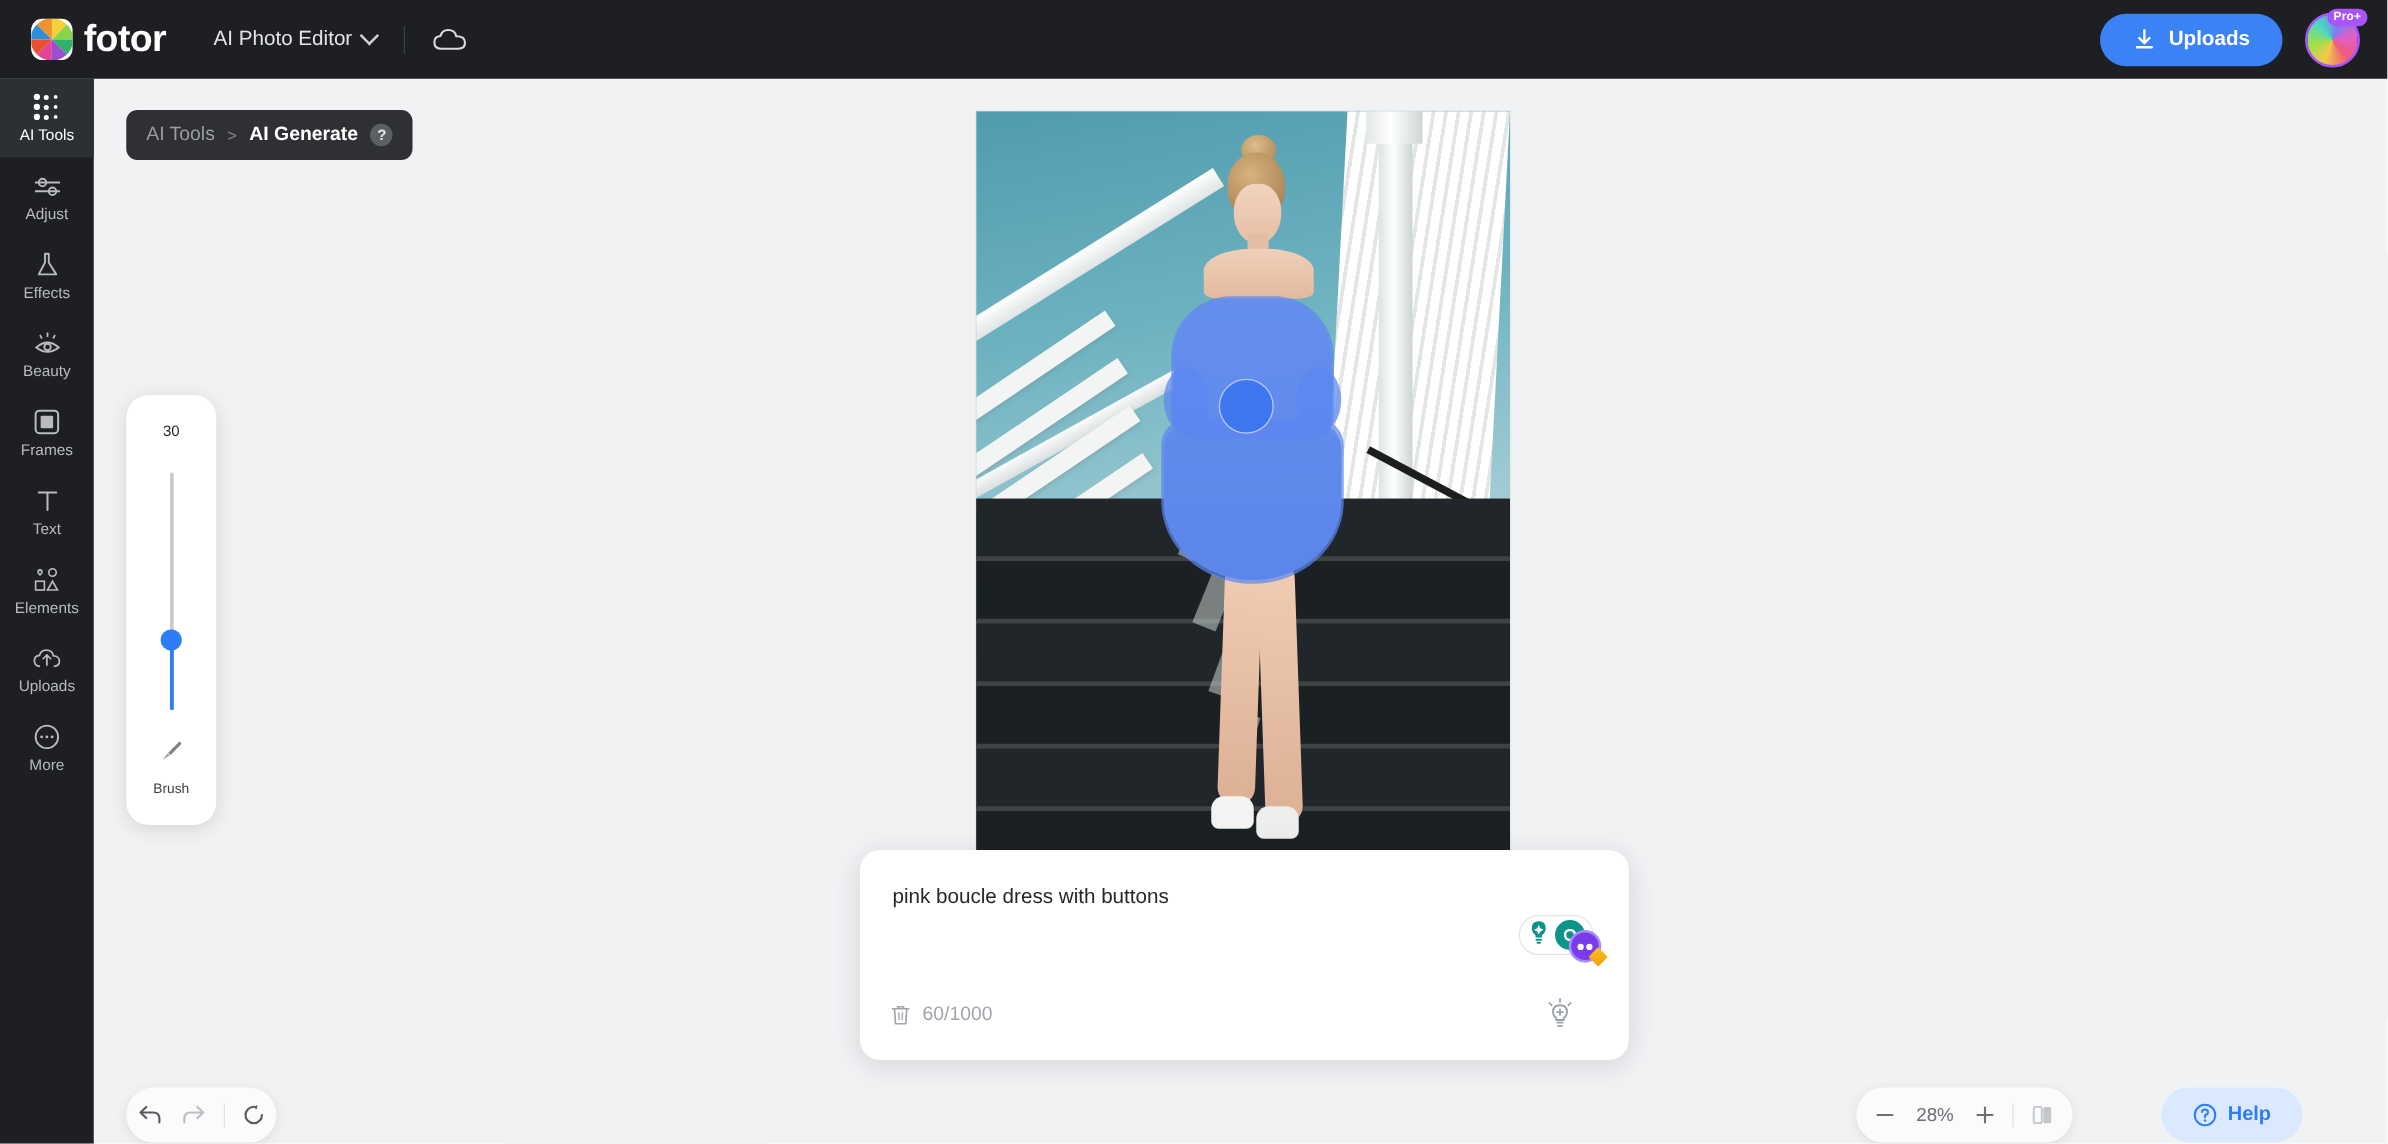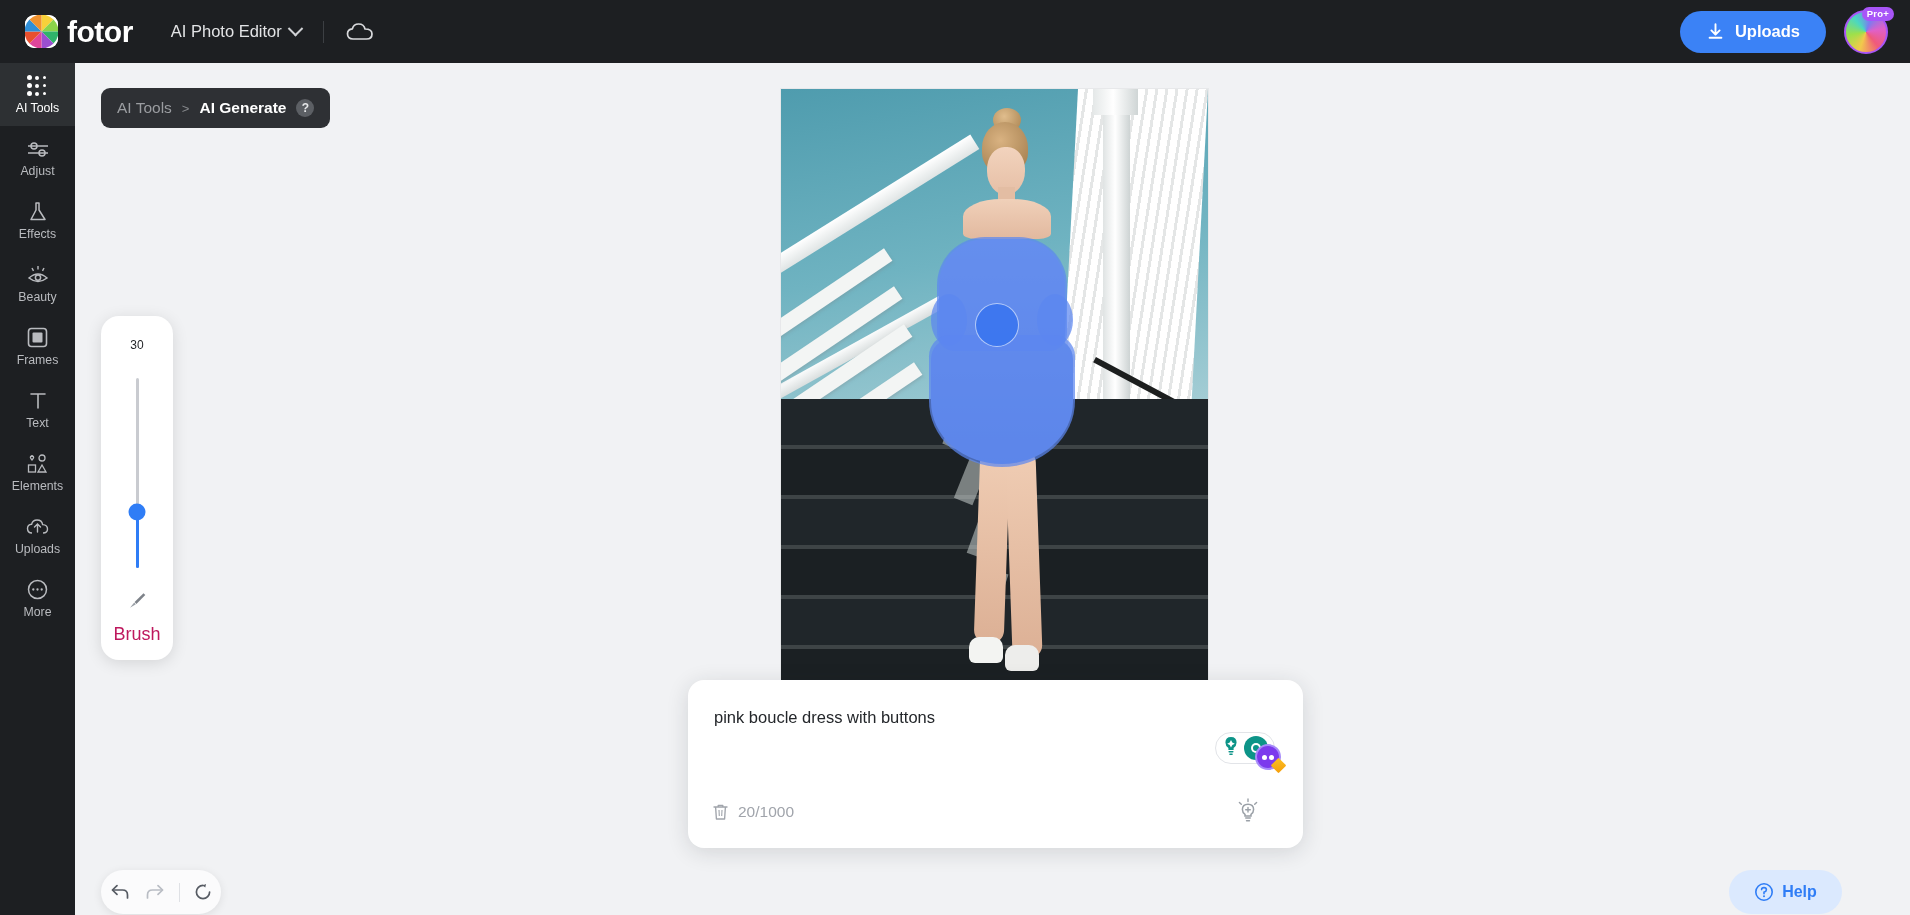--- a/index.html
+++ b/index.html
@@ -193,21 +193,21 @@
   .slider-track {
     position:relative; margin-top: 26px; width: 3px; height: 190px;
     background:#c9cbd0; border-radius:2px;
   }
   .slider-fill { position:absolute; left:0; bottom:0; width:3px; height: 58px; background:#2f7df6; border-radius:2px; }
   .slider-knob {
     position:absolute; left:50%; bottom: 56px; transform: translate(-50%, 50%);
     width:17px; height:17px; border-radius:50%; background:#2f7df6; cursor:pointer;
   }
   .brush-icon { margin-top: 22px; }
-  .brush-label { margin-top: 8px; color:#be185d; font-size: 18px; }
+  .brush-label { margin-top: 8px; color:#404040; font-size: 11px; }
 
   
   .prompt-panel {
     position:absolute; left: 688px; top: 680px; width: 615px; height: 168px;
     background:#ffffff; border-radius: 16px; box-shadow: 0 4px 22px rgba(30,35,45,.14);
     z-index: 45;
   }
   .prompt-text {
     position:absolute; left: 26px; top: 28px; color:#24272b; font-size: 16.5px;
     cursor: text;
@@ -538,21 +538,21 @@
         <i></i>
     </div>
 
     <div class="prompt-foot">
       <div class="count-grp">
         <svg width="17" height="18" viewBox="0 0 17 18">
           <path d="M2 4 H15 M6.2 4 V2.4 H10.8 V4 M3.6 4 L4.4 16 H12.6 L13.4 4" fill="none" stroke="#a0a4ab" stroke-width="1.35" stroke-linecap="round" stroke-linejoin="round"></path>
           <line x1="7" y1="7" x2="7.3" y2="13" stroke="#a0a4ab" stroke-width="1.1"></line>
           <line x1="10" y1="7" x2="9.7" y2="13" stroke="#a0a4ab" stroke-width="1.1"></line>
         </svg>
-        <span>20/1000</span>
+        <span>60/1000</span>
       </div>
 
       <div class="idea-btn">
         <svg width="26" height="28" viewBox="0 0 26 28">
           <path d="M13 6.2 Q18.6 6.2 18.6 11.6 Q18.6 14.6 16 16.4 V18 H10 V16.4 Q7.4 14.6 7.4 11.6 Q7.4 6.2 13 6.2 Z" fill="none" stroke="#9aa0a7" stroke-width="1.5"></path>
           <path d="M13 9.4 V14 M10.7 11.7 H15.3" stroke="#9aa0a7" stroke-width="1.4" stroke-linecap="round"></path>
           <rect x="10" y="19.3" width="6" height="1.5" rx=".75" fill="#9aa0a7"></rect>
           <rect x="10.8" y="22" width="4.4" height="1.4" rx=".7" fill="#9aa0a7"></rect>
           <line x1="13" y1="1" x2="13" y2="3.6" stroke="#9aa0a7" stroke-width="1.4" stroke-linecap="round"></line>
           <line x1="4.4" y1="4.4" x2="6.3" y2="6.3" stroke="#9aa0a7" stroke-width="1.4" stroke-linecap="round"></line>
@@ -578,20 +578,41 @@
     </div>
     <div class="sep"></div>
     <div class="icon-btn">
       <svg width="20" height="20" viewBox="0 0 20 20">
         <path d="M10 3.4 A6.6 6.6 0 1 0 16.6 10" fill="none" stroke="#565b63" stroke-width="1.7" stroke-linecap="round"></path>
         <path d="M13 2 L9.6 3.5 L12.3 5.6 Z" fill="#565b63"></path>
       </svg>
     </div>
   </div>
 
+  <div class="zoom-bar">
+    <div class="icon-btn">
+      <svg width="18" height="18" viewBox="0 0 18 18">
+        <line x1="3" y1="9" x2="15" y2="9" stroke="#6b6f76" stroke-width="1.7" stroke-linecap="round"></line>
+      </svg>
+    </div>
+    <div class="zoom-val">28%</div>
+    <div class="icon-btn">
+      <svg width="18" height="18" viewBox="0 0 18 18">
+        <line x1="3" y1="9" x2="15" y2="9" stroke="#6b6f76" stroke-width="1.7" stroke-linecap="round"></line>
+        <line x1="9" y1="3" x2="9" y2="15" stroke="#6b6f76" stroke-width="1.7" stroke-linecap="round"></line>
+      </svg>
+    </div>
+    <div class="sep"></div>
+    <div class="icon-btn">
+      <svg width="20" height="18" viewBox="0 0 20 18">
+        <rect x="3" y="2.5" width="6.4" height="13" rx="1.4" fill="none" stroke="#c3c6cb" stroke-width="1.5"></rect>
+        <rect x="10.6" y="2.5" width="6.4" height="13" rx="1.4" fill="#c3c6cb"></rect>
+      </svg>
+    </div>
+  </div>
 
   <div class="help-btn">
     <svg width="20" height="20" viewBox="0 0 20 20">
       <circle cx="10" cy="10" r="8.2" fill="none" stroke="#2f7df6" stroke-width="1.6"></circle>
       <path d="M7.6 7.6 Q7.6 5.6 10 5.6 Q12.4 5.6 12.4 7.7 Q12.4 9.4 10 10.2 V11.8" fill="none" stroke="#2f7df6" stroke-width="1.6" stroke-linecap="round"></path>
       <circle cx="10" cy="14.3" r="1" fill="#2f7df6"></circle>
     </svg>
     <span>Help</span>
   </div>
 

